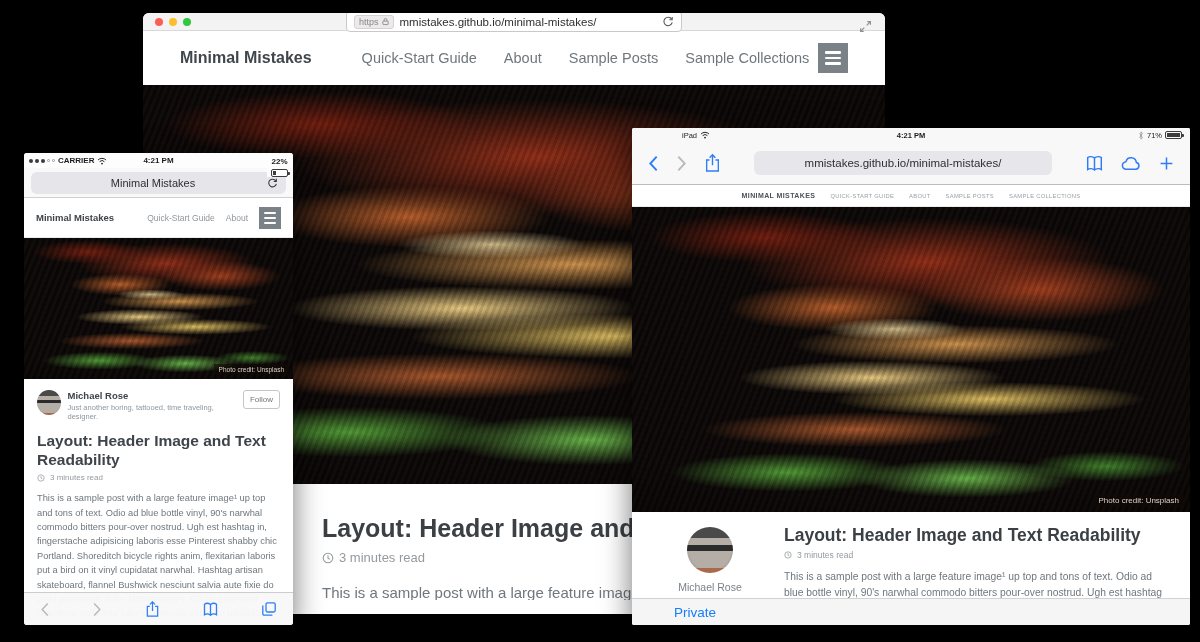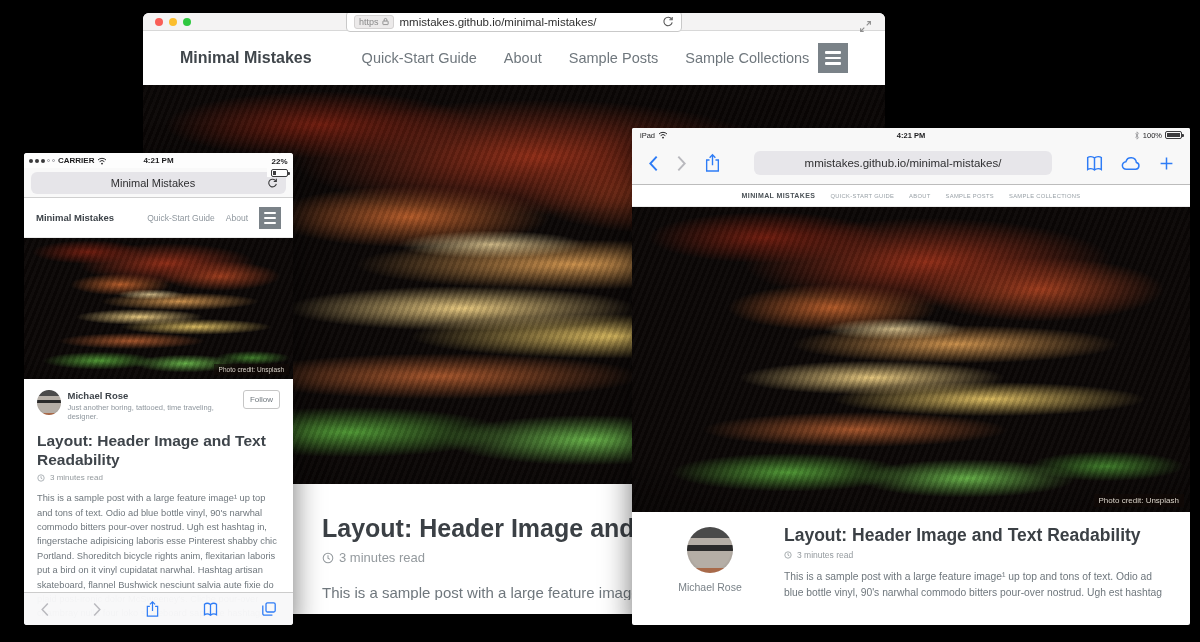--- a/index.html
+++ b/index.html
@@ -116,21 +116,21 @@
   .i-content .post-body{ font-size:9.3px; line-height:1.55; margin-top:9px; }
   .i-toolbar{ position:absolute; left:0; right:0; bottom:0; height:33px; background:rgba(248,248,249,.97);
     border-top:1px solid #cccccc; display:flex; align-items:center; padding:0 16px; justify-content:space-between; }
 
   
   #ipad{ position:absolute; left:632px; top:128px; width:558px; height:497px; background:#fff;
     border-radius:2px; z-index:2; overflow:hidden; box-shadow:0 8px 30px rgba(0,0,0,.55); }
   .p-status{ position:relative; height:14px; background:#f8f8f8; display:flex; align-items:center;
     padding:0 8px; font-size:7.5px; color:#1c1c1e; }
   .p-status .mid{ position:absolute; left:0; right:0; text-align:center; font-weight:bold; }
-  .p-status .left, .p-status .right{ display:flex; align-items:flex-start; gap:3px; z-index:1; }
+  .p-status .left, .p-status .right{ display:flex; align-items:flex-start; gap:3px; z-index:1;margin-left:42px; }
   .p-status .right{ margin-left:auto; background:#f8f8f8; padding-left:4px; }
   .p-toolbar{ height:43px; background:#f8f8f8; border-bottom:1px solid #bcbcbc; display:flex;
     align-items:center; padding:0 16px; gap:17px; }
   .p-urlfield{ flex:1; height:24px; background:#e7e6ea; border-radius:6px; display:flex; align-items:center;
     justify-content:center; margin:0 16px; }
   .p-url{ font-size:11.5px; color:#2f2f31; }
   .p-nav{ height:22px; background:#fff; border-bottom:1px solid #ececec; display:flex; align-items:center;
     justify-content:center; gap:15px; }
   .p-brand{ font-size:7px; font-weight:bold; letter-spacing:.4px; color:#4a5156; text-transform:uppercase; cursor:pointer; }
   .p-nav .navlink{ font-size:5.8px; letter-spacing:.3px; color:#99a1a7; text-transform:uppercase; cursor:pointer; }
@@ -237,21 +237,21 @@
             </svg>
           </span>
       </div>
       <div class="mid">4:21 PM</div>
       <div class="right">
         <span class="ic">
             <svg width="6" height="9" viewBox="0 0 10 16">
               <path d="M2.5 4 L7.5 12 L5 14.5 V1.5 L7.5 4 L2.5 12" fill="none" stroke="#8a8a8e" stroke-width="1.2"></path>
             </svg>
           </span>
-        <span>100%</span>
+        <span>71%</span>
         <span class="battery">
             <span class="fill" style="width:13px;"></span>
           </span>
       </div>
     </div>
 
     <div class="p-toolbar">
       <span class="ic blue">
           <svg width="11" height="17" viewBox="0 0 10 16">
             <path d="M8 1.5 L2 8 L8 14.5" fill="none" stroke="currentColor" stroke-width="1.8"></path>
@@ -317,20 +317,23 @@
                 <circle cx="7" cy="7" r="5.6" fill="none" stroke="#949a9e" stroke-width="1.4"></circle>
                 <path d="M7 3.8 V7.2 L9.3 8.6" fill="none" stroke="#949a9e" stroke-width="1.4"></path>
               </svg>
             </span>
           <span>3 minutes read</span>
         </div>
         <div class="post-body">This is a sample post with a large feature image¹ up top and tons of text. Odio ad blue bottle vinyl, 90's narwhal commodo bitters pour-over nostrud. Ugh est hashtag in, fingerstache adipisicing laboris esse Pinterest shabby chic Portland. Shoreditch bicycle rights anim, flexitarian laboris put a bird on it vinyl cupidatat narwhal. Hashtag artisan skateboard, flannel Bushwick nesciunt salvia aute fixie do plaid post-ironic dolor McSweeney's. Cliche pour-over chambray nulla four loko skateboard sapiente hashtag.</div>
       </div>
     </div>
 
+    <div class="p-private">
+      <span>Private</span>
+    </div>
   </div>
 
   <div id="iphone">
     <div class="i-status">
       <div class="left">
         <span class="dots">
             <i></i>
             <i></i>
             <i></i>
             <i class="empty"></i>

